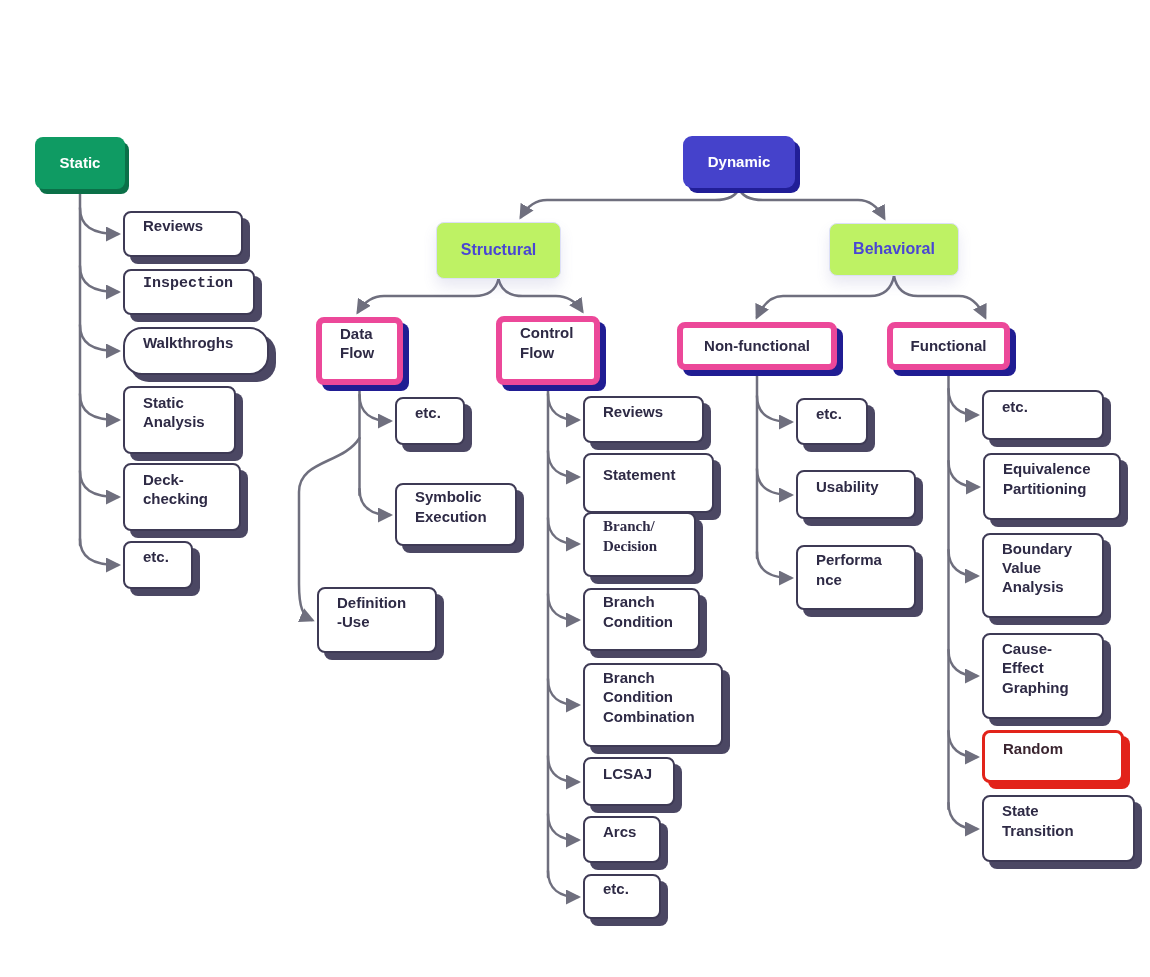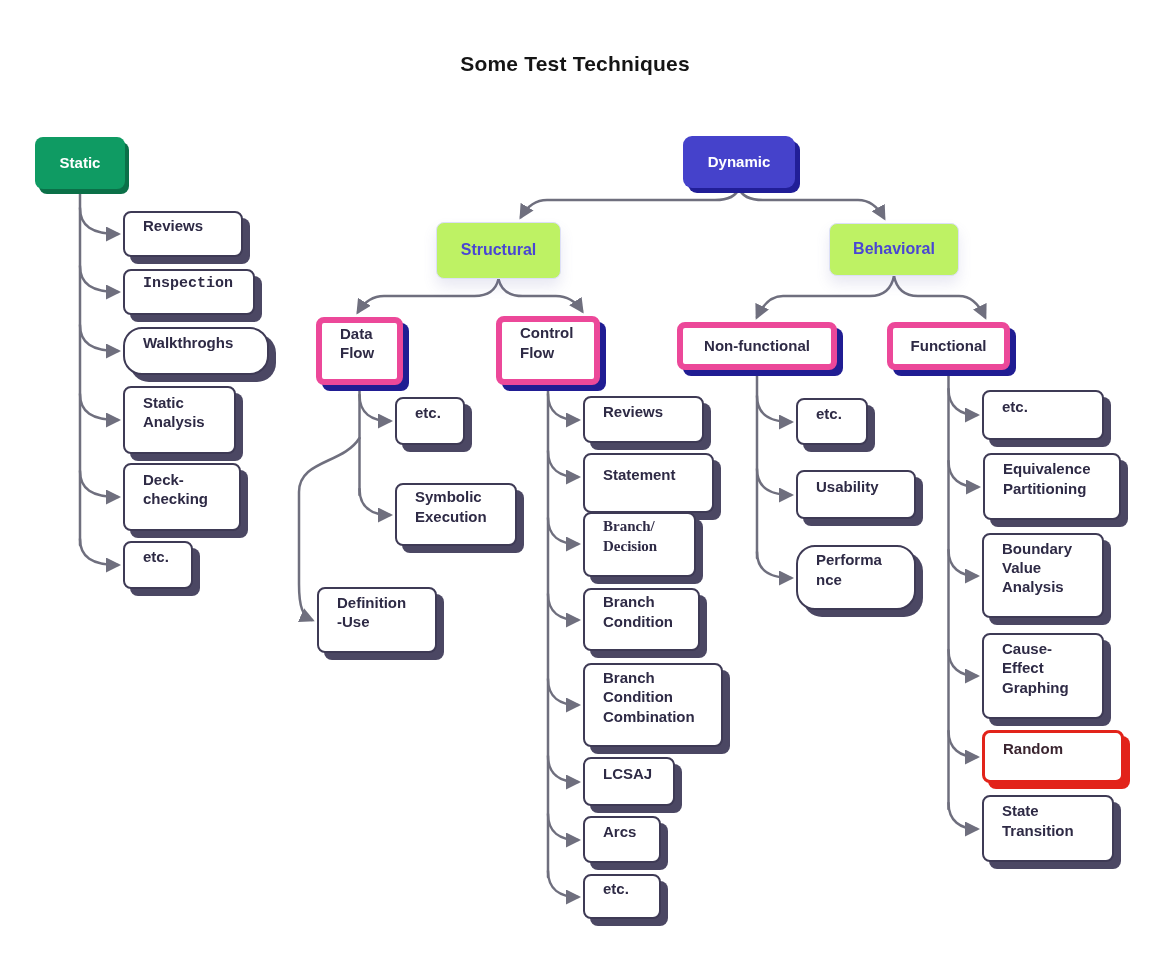--- a/index.html
+++ b/index.html
@@ -72,21 +72,20 @@
     border: 1px solid #dcdff7;
     color: #4946d3;
     box-shadow: 0 8px 14px rgba(100,100,170,0.14);
     font-size: 16px;
   }
 </style>
 </head>
 <body>
 
 <div id="stage">
-  <div id="title">Some Test Techniques</div>
   <svg id="edges" width="1150" height="977" viewBox="0 0 1150 977" xmlns="http://www.w3.org/2000/svg">
     <defs>
       <marker id="arrowhead" viewBox="0 0 10 10" markerWidth="6" markerHeight="6" refX="8" refY="5" orient="auto">
         <path d="M0,0 L10,5 L0,10 Z" fill="#6f6f7e"></path>
       </marker>
     </defs>
     <g id="edge-group" fill="none" stroke="#6f6f7e" stroke-width="2.5" stroke-linecap="round" stroke-linejoin="round">
         <path d="M 80 208 C 80 226, 92 234, 118 234" marker-end="url(#arrowhead)"></path>
         <path d="M 80 266 C 80 284, 92 292, 118 292" marker-end="url(#arrowhead)"></path>
         <path d="M 80 325 C 80 343, 92 351, 118 351" marker-end="url(#arrowhead)"></path>
@@ -157,28 +156,28 @@
       <div class="node s-plain al-left" style="left: 583px; top: 663px; width: 140px; height: 84px;">Branch
 Condition
 Combination</div>
       <div class="node s-plain al-left" style="left: 583px; top: 757px; width: 92px; height: 49px;">LCSAJ</div>
       <div class="node s-plain al-left" style="left: 583px; top: 816px; width: 78px; height: 47px;">Arcs</div>
       <div class="node s-plain al-left" style="left: 583px; top: 874px; width: 78px; height: 45px;">etc.</div>
       <div class="node s-navy al-center" style="left: 677px; top: 322px; width: 160px; height: 48px;">Non-functional</div>
       <div class="node s-navy al-center" style="left: 887px; top: 322px; width: 123px; height: 48px;">Functional</div>
       <div class="node s-plain al-left" style="left: 796px; top: 398px; width: 72px; height: 47px;">etc.</div>
       <div class="node s-plain al-left" style="left: 796px; top: 470px; width: 120px; height: 49px;">Usability</div>
-      <div class="node s-plain al-left" style="left: 796px; top: 545px; width: 120px; height: 65px; border-radius: 19px;">Performa
+      <div class="node s-plain al-left" style="left: 796px; top: 545px; width: 120px; height: 65px;">Performa
 nce</div>
       <div class="node s-plain al-left" style="left: 982px; top: 390px; width: 122px; height: 50px;">etc.</div>
       <div class="node s-plain al-left" style="left: 983px; top: 453px; width: 138px; height: 67px;">Equivalence
 Partitioning</div>
       <div class="node s-plain al-left" style="left: 982px; top: 533px; width: 122px; height: 85px;">Boundary
 Value
 Analysis</div>
       <div class="node s-plain al-left" style="left: 982px; top: 633px; width: 122px; height: 86px;">Cause-
 Effect
 Graphing</div>
       <div class="node s-red al-left" style="left: 982px; top: 730px; width: 142px; height: 53px;">Random</div>
-      <div class="node s-plain al-left" style="left: 982px; top: 795px; width: 132px; height: 67px;">State
+      <div class="node s-plain al-left" style="left: 982px; top: 795px; width: 153px; height: 67px;">State
 Transition</div>
     </div>
 </div>
 
 </body></html>

